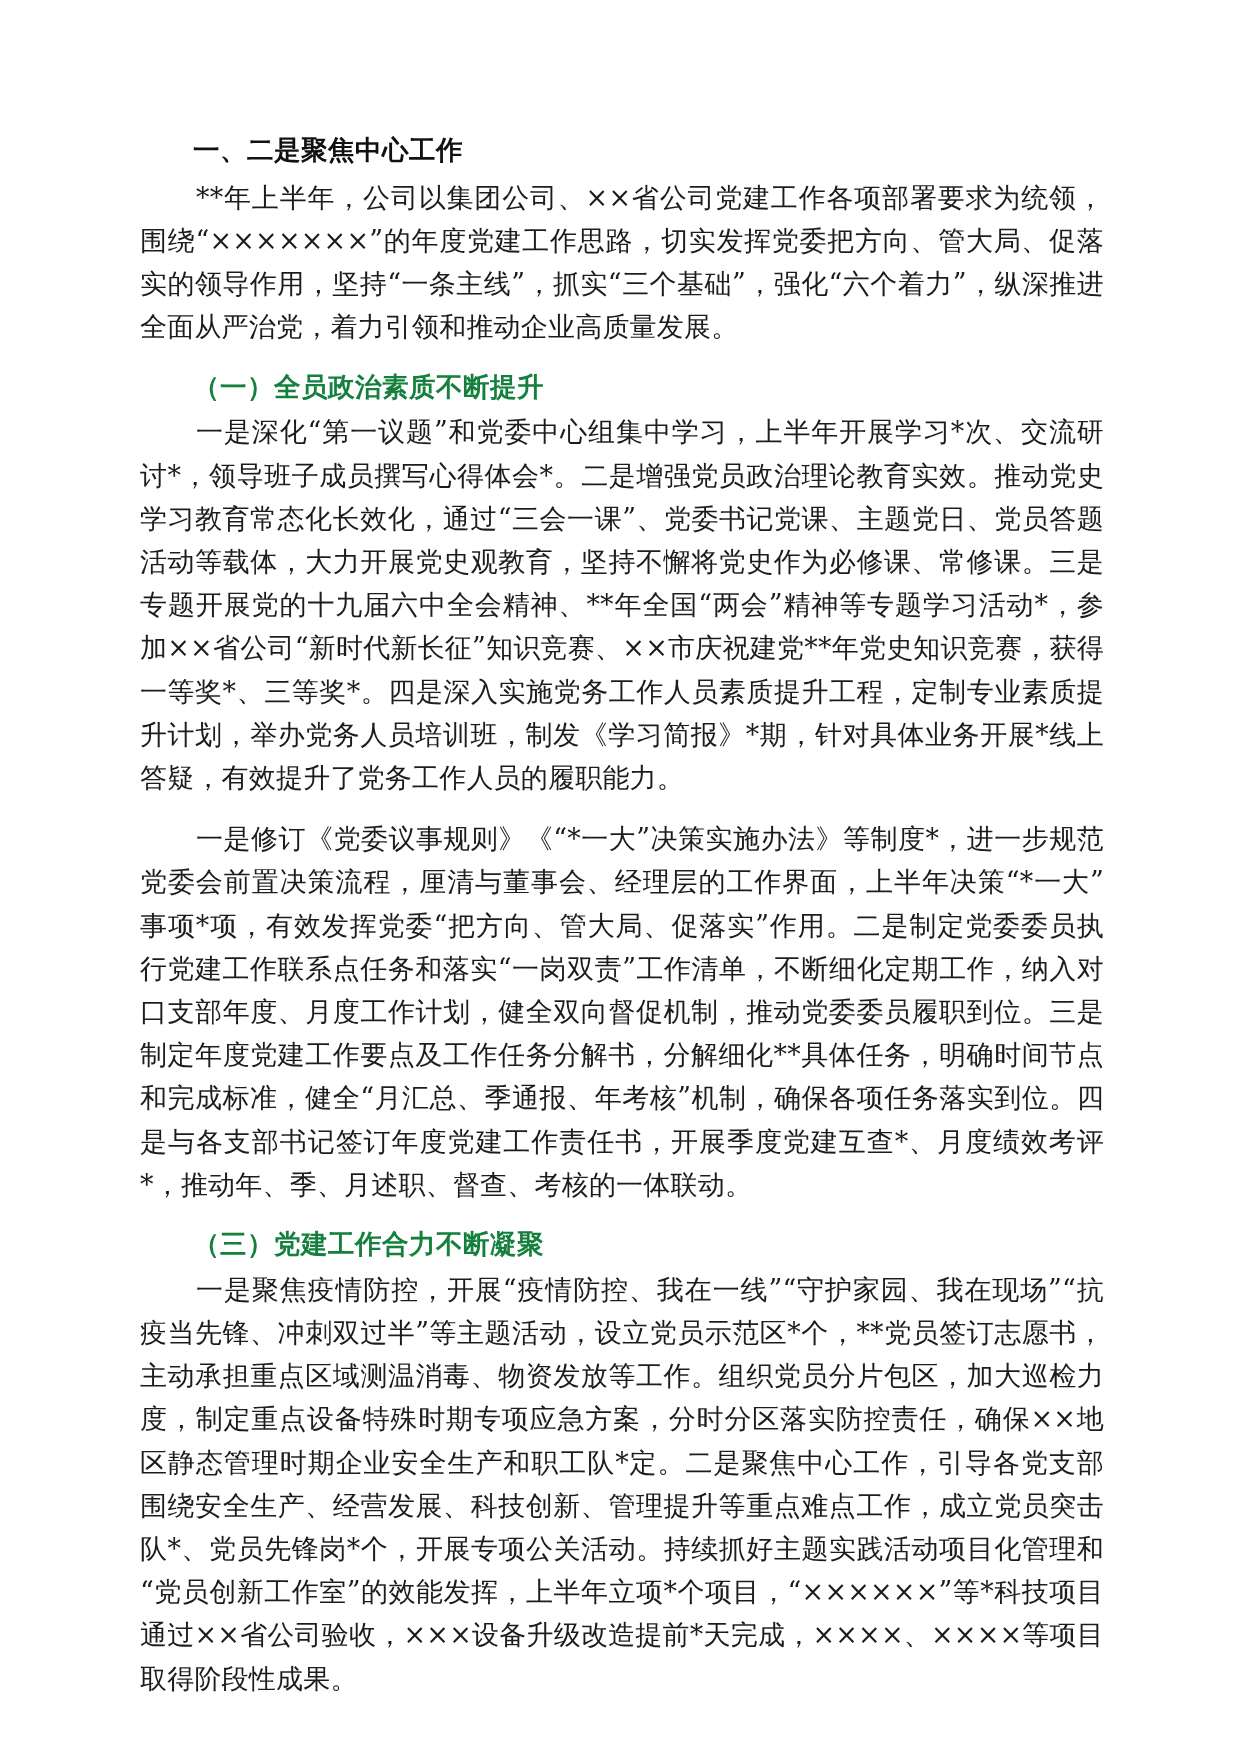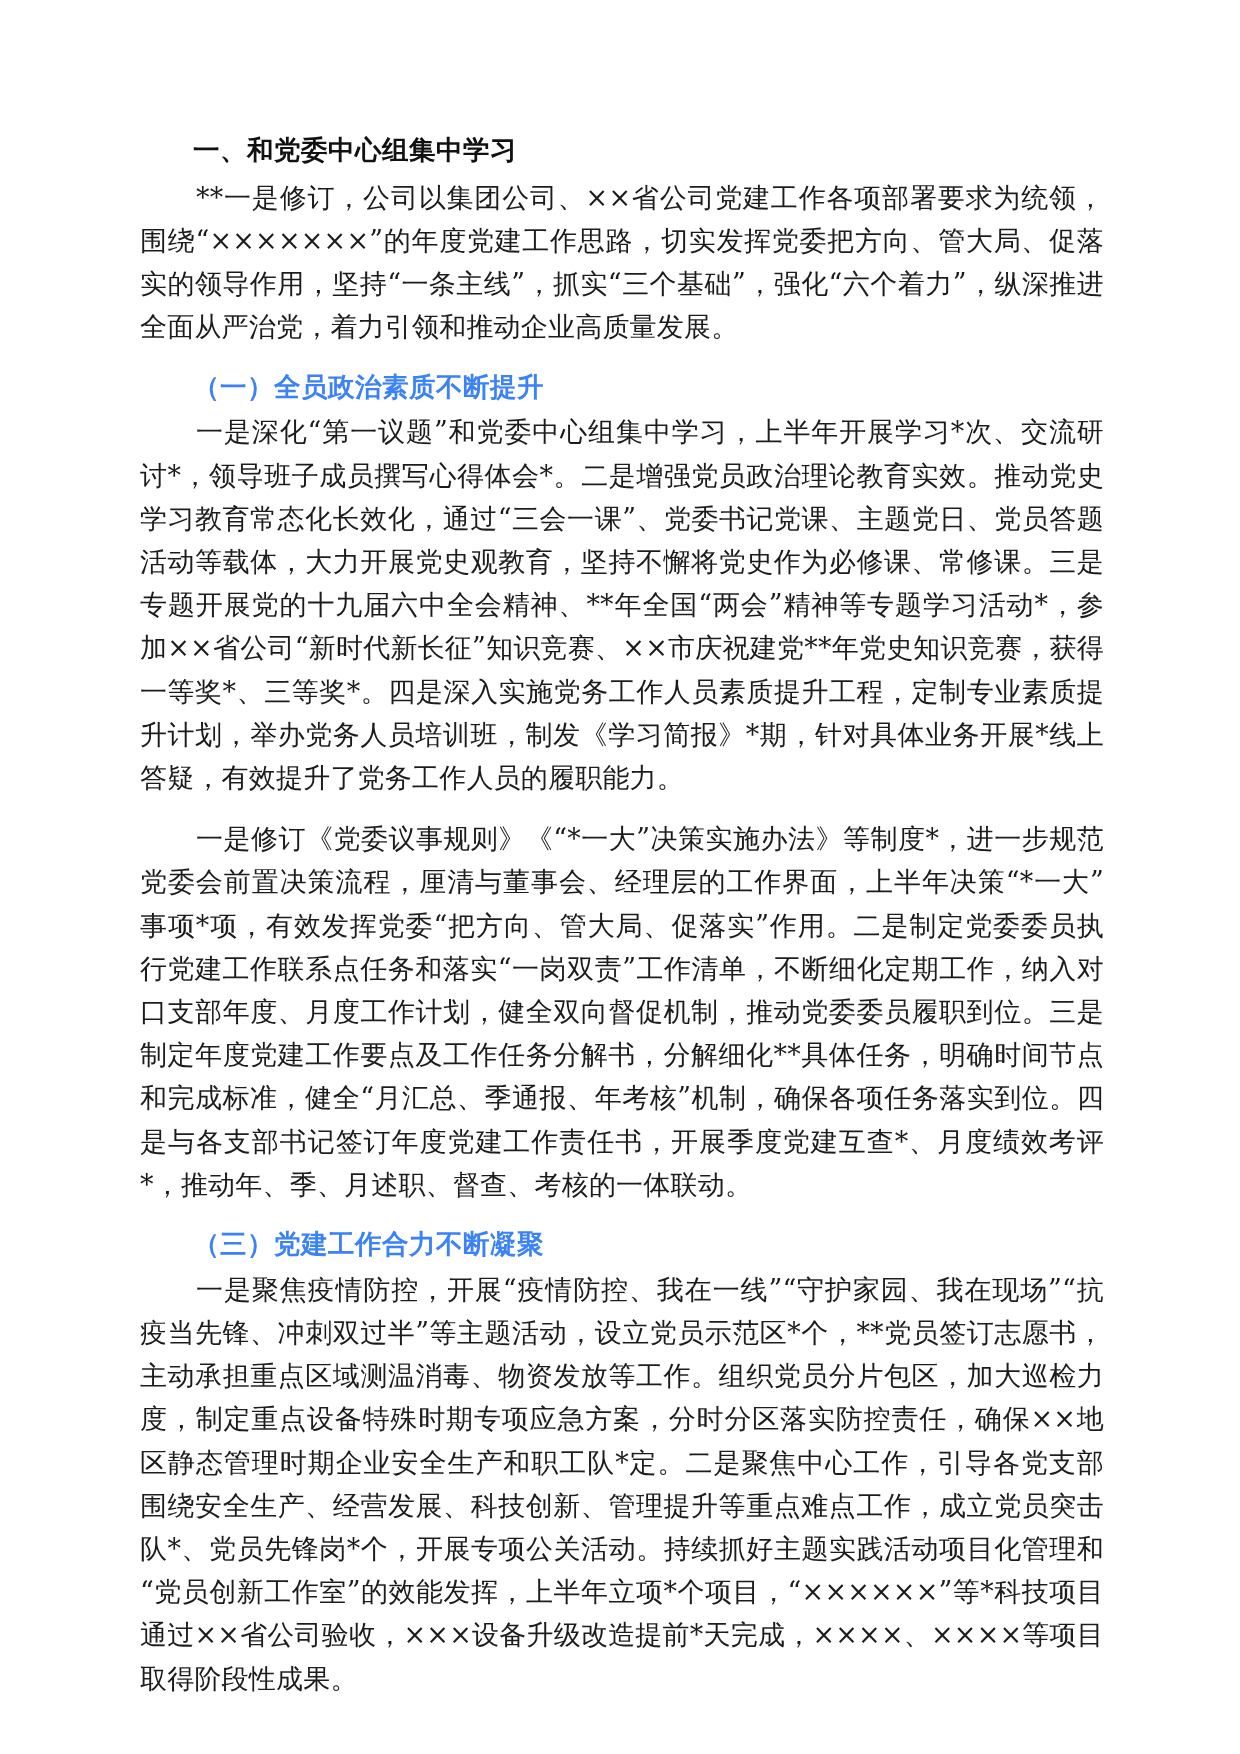--- a/index.html
+++ b/index.html
@@ -34,21 +34,21 @@
     color: #111111;
   }
   h3.subheading {
     font-family: "DejaVu Sans", "Liberation Sans", sans-serif;
     font-weight: bold;
     font-size: 26.5px;
     line-height: 1.5;
     margin: 0 0 4px 0;
     text-indent: 53px;
     letter-spacing: 0.5px;
-    color: #3b82f6;
+    color: #15803d;
   }
   p.para {
     font-size: 27px;
     line-height: 43.2px;
     margin: 0 0 10px 0;
     text-indent: 56px;
     text-align: justify;
     text-justify: inter-ideograph;
     letter-spacing: 0.2px;
     color: #1c1c1c;
@@ -63,22 +63,22 @@
     margin-top: 18px;
   }
 </style>
 </head>
 <body>
 
 <div class="page">
   <div class="doc">
 
     <section class="sec">
-      <h2 class="heading">一、和党委中心组集中学习</h2>
-      <p class="para">**一是修订，公司以集团公司、××省公司党建工作各项部署要求为统领，围绕“×××××××”的年度党建工作思路，切实发挥党委把方向、管大局、促落实的领导作用，坚持“一条主线”，抓实“三个基础”，强化“六个着力”，纵深推进全面从严治党，着力引领和推动企业高质量发展。</p>
+      <h2 class="heading">一、二是聚焦中心工作</h2>
+      <p class="para">**年上半年，公司以集团公司、××省公司党建工作各项部署要求为统领，围绕“×××××××”的年度党建工作思路，切实发挥党委把方向、管大局、促落实的领导作用，坚持“一条主线”，抓实“三个基础”，强化“六个着力”，纵深推进全面从严治党，着力引领和推动企业高质量发展。</p>
     </section>
 
     <section class="sec gap-before">
       <h3 class="subheading">（一）全员政治素质不断提升</h3>
       <p class="para">一是深化“第一议题”和党委中心组集中学习，上半年开展学习*次、交流研讨*，领导班子成员撰写心得体会*。二是增强党员政治理论教育实效。推动党史学习教育常态化长效化，通过“三会一课”、党委书记党课、主题党日、党员答题活动等载体，大力开展党史观教育，坚持不懈将党史作为必修课、常修课。三是专题开展党的十九届六中全会精神、**年全国“两会”精神等专题学习活动*，参加××省公司“新时代新长征”知识竞赛、××市庆祝建党**年党史知识竞赛，获得一等奖*、三等奖*。四是深入实施党务工作人员素质提升工程，定制专业素质提升计划，举办党务人员培训班，制发《学习简报》*期，针对具体业务开展*线上答疑，有效提升了党务工作人员的履职能力。</p>
     </section>
 
     <section class="sec gap-before">
       <p class="para">一是修订《党委议事规则》《“*一大”决策实施办法》等制度*，进一步规范党委会前置决策流程，厘清与董事会、经理层的工作界面，上半年决策“*一大”事项*项，有效发挥党委“把方向、管大局、促落实”作用。二是制定党委委员执行党建工作联系点任务和落实“一岗双责”工作清单，不断细化定期工作，纳入对口支部年度、月度工作计划，健全双向督促机制，推动党委委员履职到位。三是制定年度党建工作要点及工作任务分解书，分解细化**具体任务，明确时间节点和完成标准，健全“月汇总、季通报、年考核”机制，确保各项任务落实到位。四是与各支部书记签订年度党建工作责任书，开展季度党建互查*、月度绩效考评*，推动年、季、月述职、督查、考核的一体联动。</p>
     </section>

